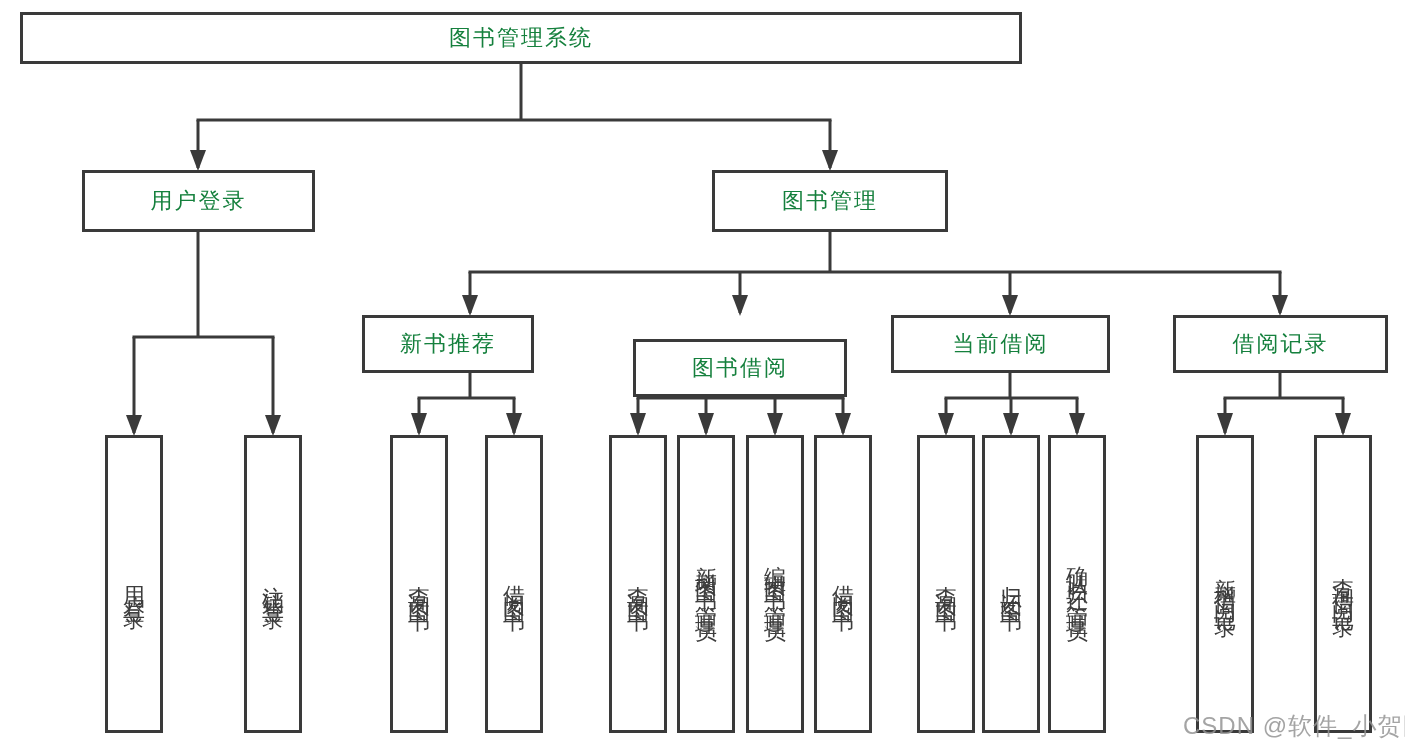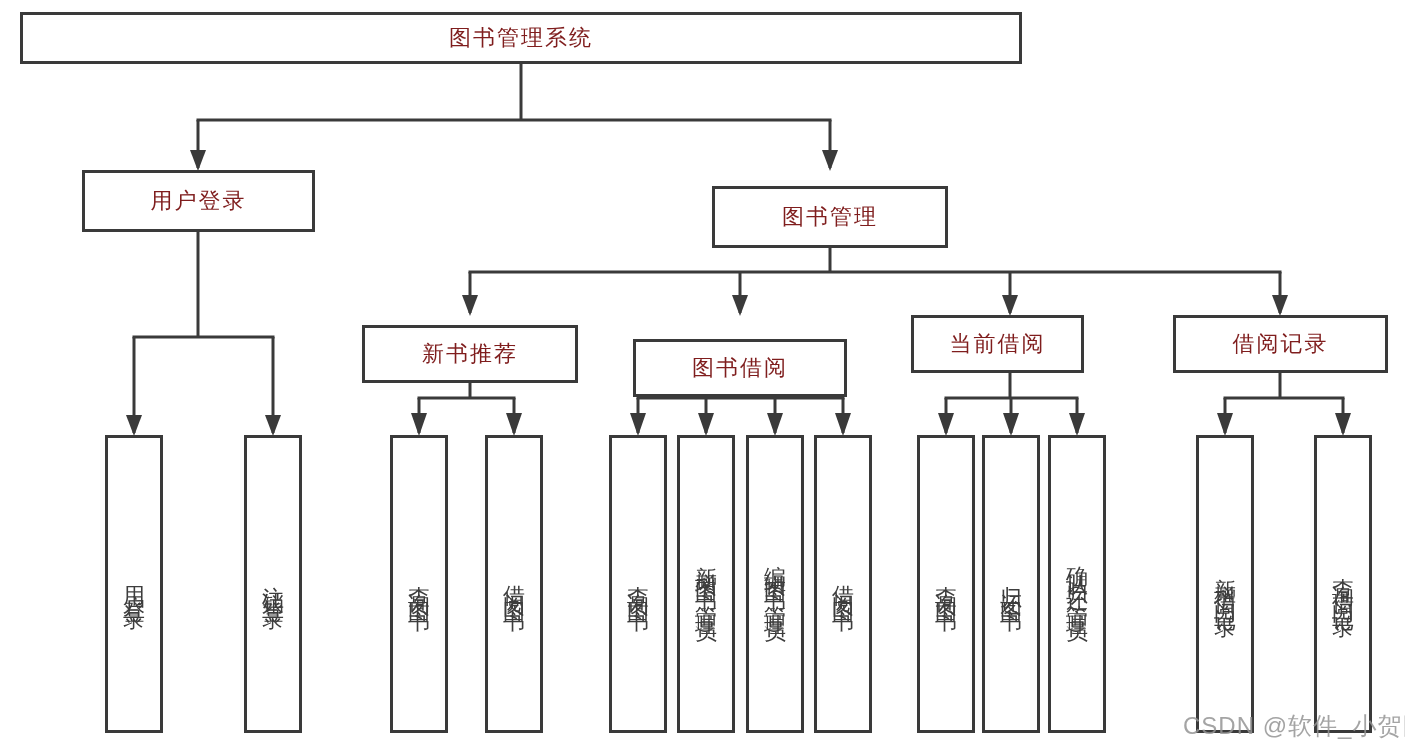--- a/index.html
+++ b/index.html
@@ -18,21 +18,21 @@
     pointer-events: none;
   }
   .node {
     position: absolute;
     box-sizing: border-box;
     border: 3px solid #3a3a3a;
     background: #ffffff;
     display: flex;
     align-items: center;
     justify-content: center;
-    color: #7f1d1d;
+    color: #15803d;
     font-size: 22px;
     letter-spacing: 2px;
     z-index: 2;
   }
   .vnode {
     position: absolute;
     box-sizing: border-box;
     border: 3px solid #3a3a3a;
     background: #ffffff;
     display: flex;
@@ -127,25 +127,25 @@
       <polygon points="1003,413 1019,413 1011,436"></polygon>
       <polygon points="1069,413 1085,413 1077,436"></polygon>
       <polygon points="1217,413 1233,413 1225,436"></polygon>
       <polygon points="1335,413 1351,413 1343,436"></polygon>
     </g>
   </svg>
 
   <div class="node" style="left:20px; top:12px; width:1002px; height:52px;">图书管理系统</div>
 
   <div class="node" style="left:82px; top:170px; width:233px; height:62px;">用户登录</div>
-  <div class="node" style="left:712px; top:170px; width:236px; height:62px;margin-top:16px;">图书管理</div>
+  <div class="node" style="left:712px; top:170px; width:236px; height:62px;">图书管理</div>
 
-  <div class="node" style="left:362px; top:325px; width:216px; height:58px;">新书推荐</div>
+  <div class="node" style="left:362px; top:315px; width:172px; height:58px;">新书推荐</div>
   <div class="node" style="left:633px; top:315px; width:214px; height:58px;margin-top:24px;">图书借阅</div>
-  <div class="node" style="left:911px; top:315px; width:173px; height:58px;">当前借阅</div>
+  <div class="node" style="left:891px; top:315px; width:219px; height:58px;">当前借阅</div>
   <div class="node" style="left:1173px; top:315px; width:215px; height:58px;">借阅记录</div>
 
   <div class="vnode" style="left:105px; top:435px; width:58px; height:298px;">
     <span>用户登录</span>
   </div>
   <div class="vnode" style="left:244px; top:435px; width:58px; height:298px;">
     <span>注销登录</span>
   </div>
   <div class="vnode" style="left:390px; top:435px; width:58px; height:298px;">
     <span>查询图书</span>

